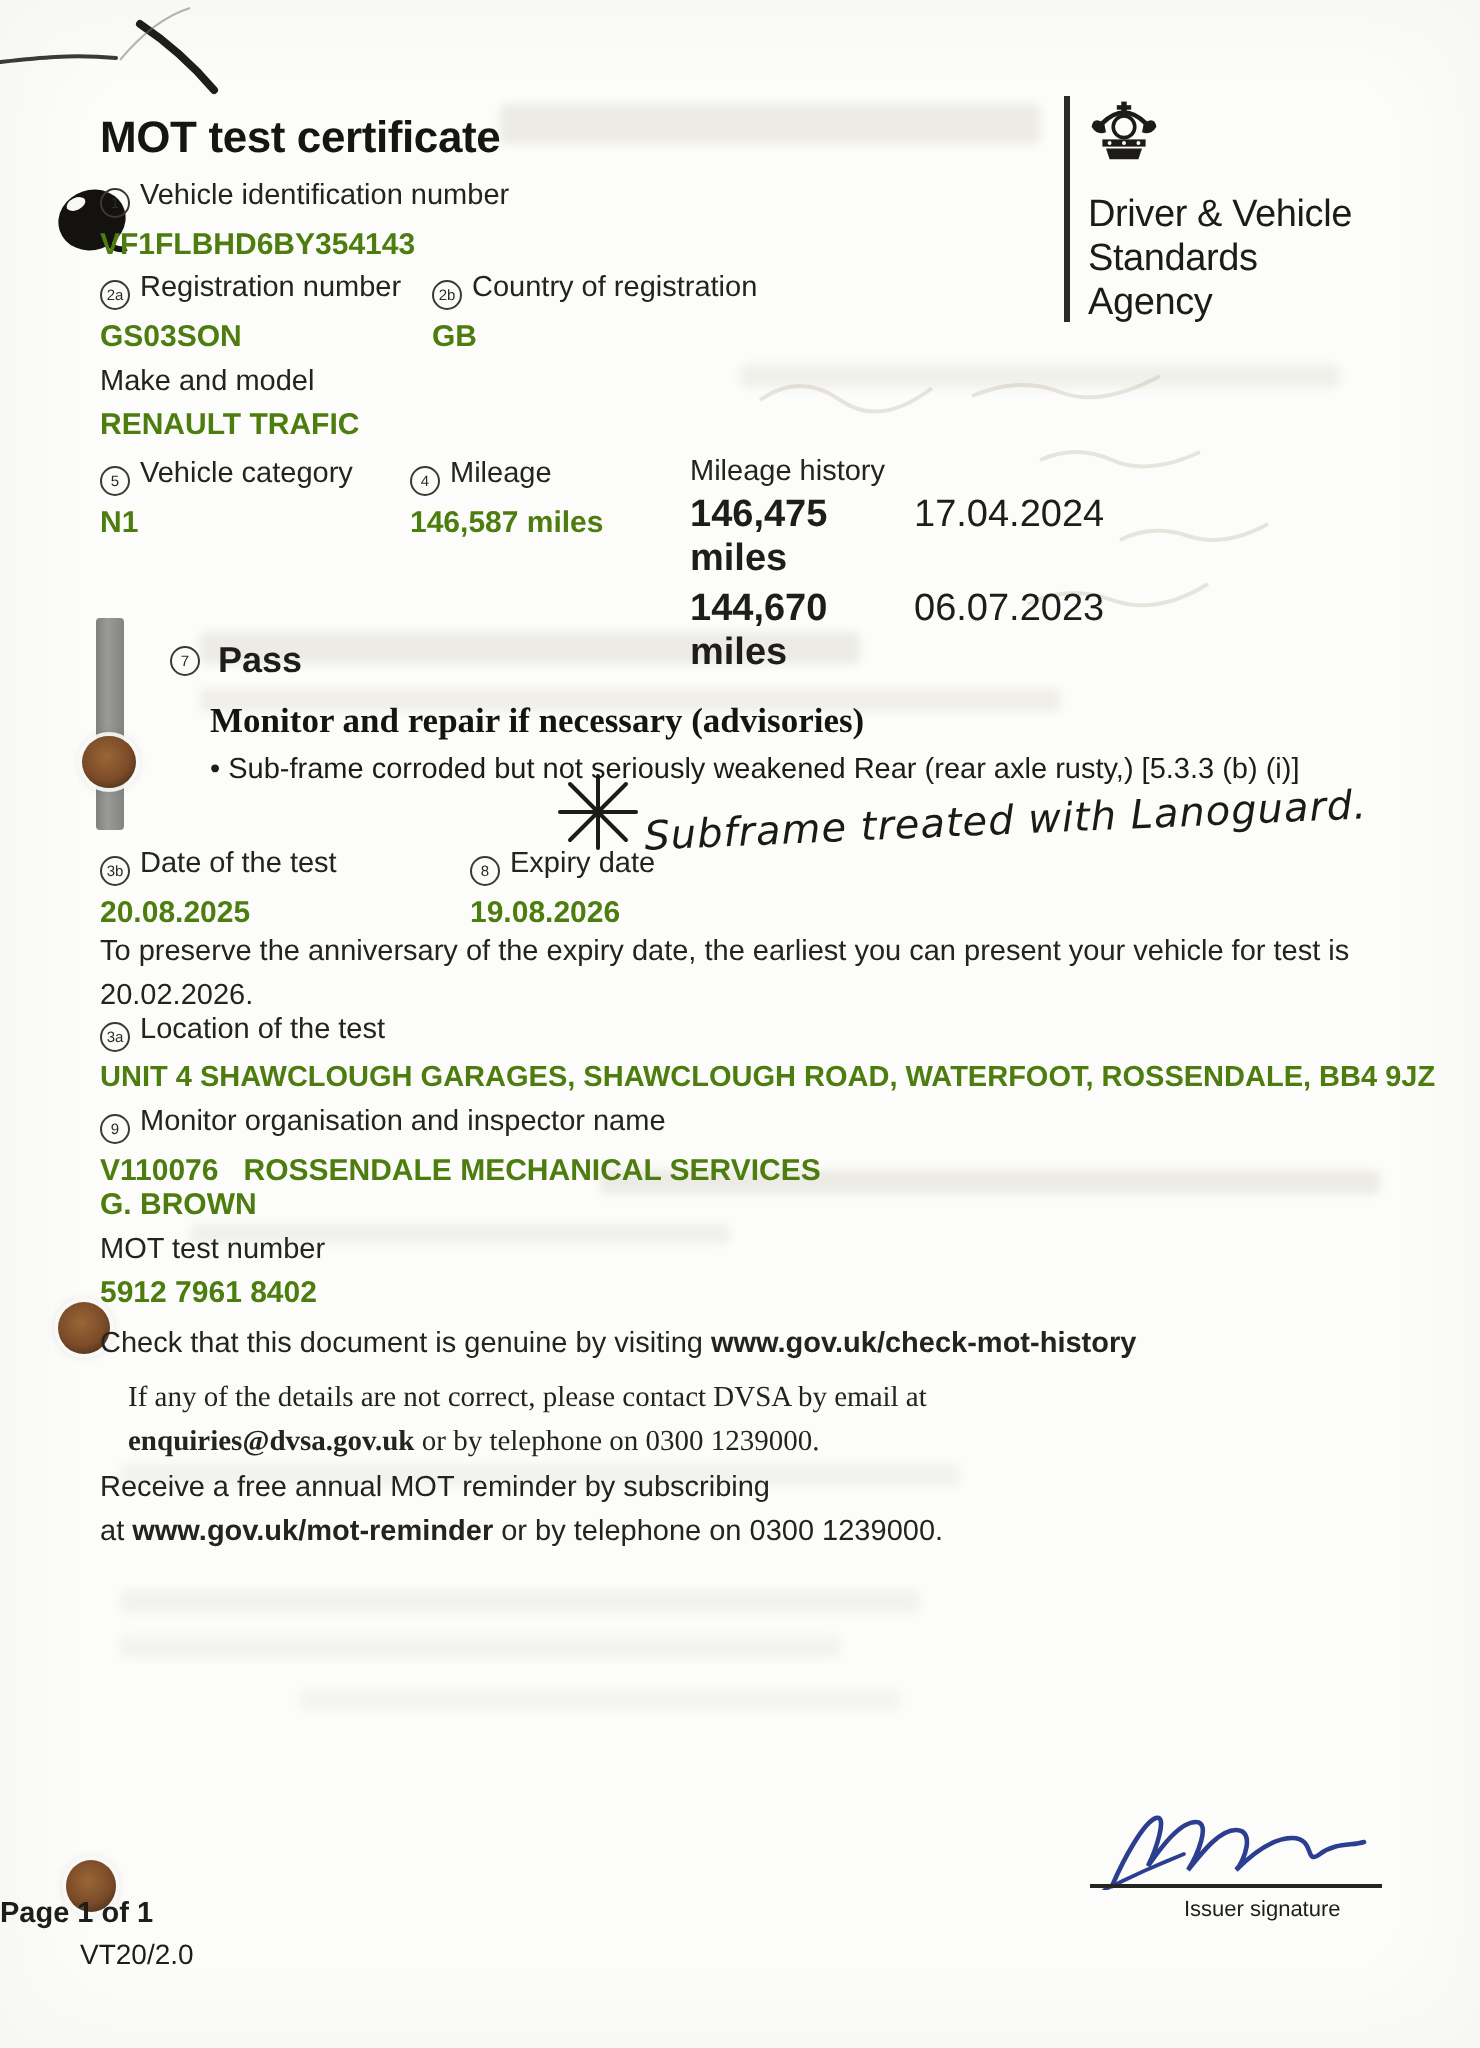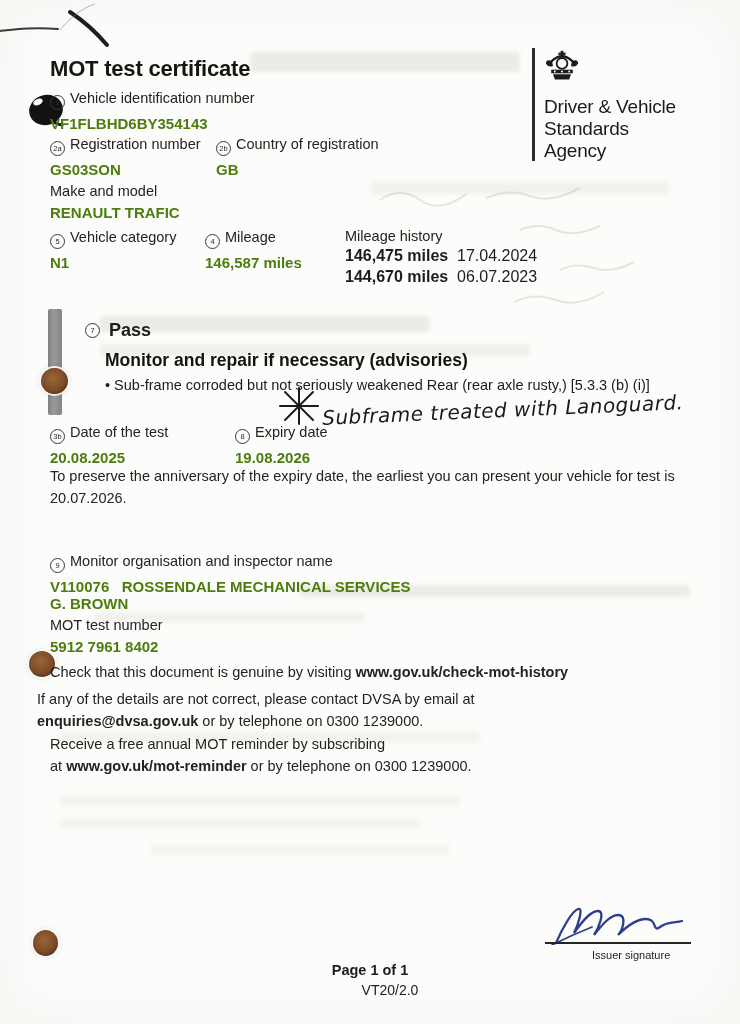--- a/index.html
+++ b/index.html
@@ -16,41 +16,41 @@
   .ref{
     display:inline-flex;align-items:center;justify-content:center;
     width:13px;height:13px;border:1px solid #3a3936;border-radius:50%;
     font-size:7.5px;font-weight:400;margin-right:5px;vertical-align:-2px;
     letter-spacing:0;color:#2b2a28;flex:none;
   }
   .title{font-size:22px;font-weight:700;letter-spacing:-.2px;color:#161512;}
   .agency-bar{width:3px;height:113px;background:#2c2b29;}
   .agency-text{font-size:19px;line-height:22px;color:#1c1b19;letter-spacing:-.2px;}
   .pass-line{font-size:18px;font-weight:700;display:flex;align-items:center;gap:4px;}
-  .section-heading{font-size:17.5px;font-weight:700;color:#151412;}
+  .section-heading{font-size:17.5px;font-weight:700;color:#151412;font-family:Liberation Serif, serif;}
   .advisory{font-size:14.5px;color:#1d1c1a;}
   .advisory::before{content:"• ";}
   .para{font-size:14.5px;line-height:1.5;color:#242321;width:628px;}
   .bold{font-weight:700;}
-  .mh-row{display:flex;font-size:16px;margin-top:3px;}
+  .mh-row{display:flex;font-size:19px;margin-top:3px;}
   .mh-miles{font-weight:700;width:112px;}
   .mh-date{font-weight:400;}
   .handwriting{
     font-family:"DejaVu Sans",sans-serif;font-style:italic;font-size:20px;
     color:#1b1a18;transform:rotate(-2.5deg);letter-spacing:.5px;white-space:nowrap;
   }
   .ghost{position:absolute;background:rgba(150,138,115,.15);filter:blur(2px);border-radius:3px;}
   .hole{
     position:absolute;border-radius:50%;
     background:radial-gradient(circle at 45% 40%, #9a6636 0%, #7b4b28 55%, #46301c 85%, #2e2115 100%);
     box-shadow:0 0 0 2px rgba(250,250,248,.9), 0 0 6px rgba(0,0,0,.18);
   }
   .graybar{position:absolute;background:linear-gradient(90deg,#7f7f7d,#9a9a98 40%,#838381);border-radius:2px;}
   .sig-line{position:absolute;background:#26251f;height:2px;}
-  .footer-center{position:absolute;left:0;right:0;text-align:center;margin-top:13px;}
+  .footer-center{position:absolute;left:0;right:0;}
 </style>
 </head>
 <body>
 
 <div class="page">
 
   <svg class="abs" style="left:0;top:0;width:200px;height:70px;">
     <path d="M0,31 C18,29 35,27 58,29" stroke="#3a3a38" stroke-width="2" fill="none" stroke-linecap="round"></path>
     <path d="M70,12 C82,20 96,32 107,45" stroke="#1d1d1b" stroke-width="4" fill="none" stroke-linecap="round"></path>
     <path d="M60,30 C70,18 82,8 95,4" stroke="#6b6b68" stroke-width="1" fill="none" opacity=".5"></path>
@@ -169,39 +169,43 @@
 
   <div class="abs" style="left:50px;top:424px;">
     <div class="label"><span class="ref">3b</span><span>Date of the test</span></div>
     <div class="value">20.08.2025</div>
   </div>
   <div class="abs" style="left:235px;top:424px;">
     <div class="label"><span class="ref">8</span><span>Expiry date</span></div>
     <div class="value">19.08.2026</div>
   </div>
 
-  <div class="abs para" style="left:50px;top:466px;">To preserve the anniversary of the expiry date, the earliest you can present your vehicle for test is 20.07.2026.</div>
-
+  <div class="abs para" style="left:50px;top:466px;">To preserve the anniversary of the expiry date, the earliest you can present your vehicle for test is 20.02.2026.</div>
+
+  <div class="abs" style="left:50px;top:507px;">
+    <div class="label"><span class="ref">3a</span><span>Location of the test</span></div>
+    <div class="value" style="font-size:14.5px;">UNIT 4 SHAWCLOUGH GARAGES, SHAWCLOUGH ROAD, WATERFOOT, ROSSENDALE, BB4 9JZ</div>
+  </div>
 
   <div class="abs" style="left:50px;top:553px;">
     <div class="label"><span class="ref">9</span><span>Monitor organisation and inspector name</span></div>
     <div class="value" style="white-space:pre;line-height:1.15;">V110076   ROSSENDALE MECHANICAL SERVICES</div>
     <div class="value" style="margin-top:0;line-height:1.15;">G. BROWN</div>
   </div>
 
   <div class="abs" style="left:50px;top:617px;">
     <div class="label">MOT test number</div>
     <div class="value">5912 7961 8402</div>
   </div>
 
   <div class="abs para" style="left:50px;top:662px;">
     <span>Check that this document is genuine by visiting </span><span class="bold">www.gov.uk/check-mot-history</span>
   </div>
 
-  <div class="abs para" style="left:37px;top:689px;">
+  <div class="abs para" style="left:64px;top:689px;font-family:Liberation Serif, serif;">
     <span>If any of the details are not correct, please contact DVSA by email at</span><br>
     <span class="bold">enquiries@dvsa.gov.uk</span><span> or by telephone on 0300 1239000.</span>
   </div>
 
   <div class="abs para" style="left:50px;top:734px;">
     <span>Receive a free annual MOT reminder by subscribing</span><br>
     <span>at </span><span class="bold">www.gov.uk/mot-reminder</span><span> or by telephone on 0300 1239000.</span>
   </div>
 
   <svg class="abs" style="left:548px;top:903px;width:145px;height:42px;">

